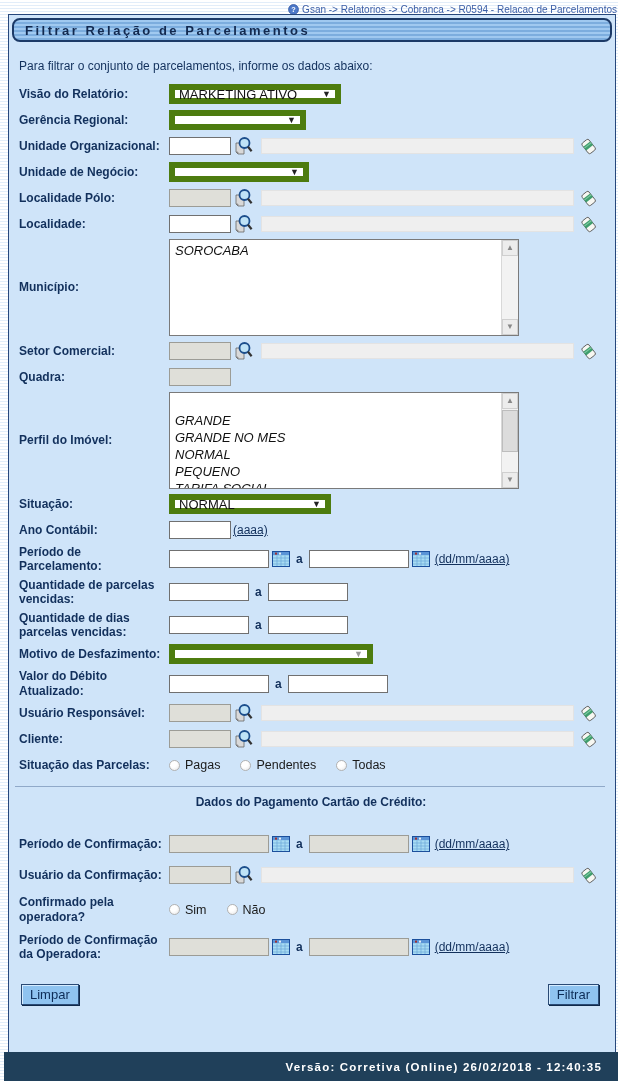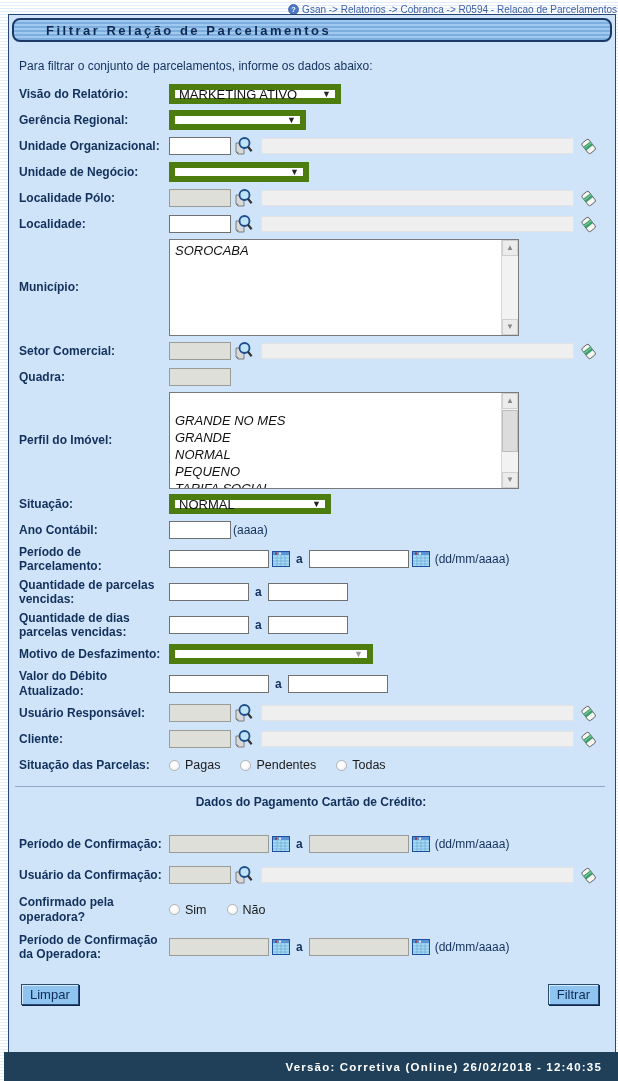--- a/index.html
+++ b/index.html
@@ -13,21 +13,21 @@
   .top-strip { position:absolute; top:0; left:0; right:0; height:19px;
     display:flex; justify-content:flex-end; align-items:center; gap:3px; padding-right:1px; }
   .breadcrumb { font-size:10px; color:#3c5ea6; white-space:nowrap; }
   .panel {
     position:absolute; top:14px; left:8px; width:608px; height:1041px;
     background:#cfe4f9; border:1px solid #27477b; overflow:hidden;
   }
   .title-bar {
     margin:3px; height:24px; border:2px solid #1c3a67; border-radius:8px;
     background:repeating-linear-gradient(180deg,#a0c9f0 0 2px,#7cadde 2px 4px);
-    display:flex; align-items:center; padding-left:32px;
+    display:flex; align-items:center; padding-left:11px;
   }
   .title-bar span { font-size:13px; font-weight:bold; letter-spacing:2.5px; color:#12294f; }
   .content { padding:12px 6px 0 4px; }
   .intro { font-size:12px; color:#12305c; margin:2px 0 10px 6px; }
   .row { display:flex; align-items:center; margin:0 0 4px 6px; min-height:22px; }
   .lbl { width:150px; flex-shrink:0; font-size:12px; font-weight:bold; color:#12305c; line-height:1.2; padding-right:4px; }
   .txt { height:18px; border:1px solid #707070; background:#fff; font-size:12px; padding:0 2px; }
   .txt.dis { background:#dfdfd9; border-color:#9c9c96; }
   .code { width:62px; }
   .date { width:100px; }
@@ -44,21 +44,21 @@
   .listbox .items { padding:2px 20px 2px 5px;font-style:italic; }
   .list-item { height:17px; line-height:17px; white-space:nowrap; }
   .sb { position:absolute; top:0; right:0; width:17px; height:100%;
     background:#f2f2f2; border-left:1px solid #d8d8d8; }
   .sb .sbtn { position:absolute; left:0; width:16px; height:16px; background:#ececec;
     border:1px solid #cfcfcf; color:#888; font-size:8px; line-height:14px; text-align:center; }
   .sb .up { top:0; } .sb .down { bottom:0; }
   .sb .thumb { position:absolute; top:17px; left:0; width:16px; height:42px;
     background:#dcdcdc; border:1px solid #bdbdbd; }
   .sep { font-weight:bold; font-size:12px; color:#12305c; margin:0 6px; }
-  .hint { font-size:12px; color:#12305c; margin-left:5px; white-space:nowrap; }
+  .hint { font-size:12px; color:#12305c; margin-left:5px; white-space:nowrap;text-decoration:underline; }
   .ic { width:20px; height:20px; margin-left:2px; flex-shrink:0; }
   .ic-eraser { width:17px; height:19px; margin:0 12px 0 6px; flex-shrink:0; }
   .ic-cal { width:18px; height:16px; margin-left:3px; flex-shrink:0; }
   .radio { width:11px; height:11px; border-radius:50%; border:1px solid #b2b2b2;
     background:radial-gradient(circle at 35% 30%, #ffffff 40%, #e6e6e6); margin-right:5px; flex-shrink:0; }
   .radio-label { font-size:12.5px; color:#1a1a1a; margin-right:20px; }
   .divider { border-top:1px solid #90a9c9; margin:10px 4px 6px 2px; }
   .section-title { text-align:center; font-weight:bold; font-size:12px; color:#12305c; margin:8px 0 24px 0; }
   .card .row { margin-bottom:9px; }
   .button-row { display:flex; justify-content:space-between; margin:22px 10px 0 8px; }
@@ -211,22 +211,22 @@
     <div class="row">
       <span class="lbl">Quadra:</span>
       <input class="txt code dis" disabled="" style="">
     </div>
 
     <div class="row">
       <span class="lbl">Perfil do Imóvel:</span>
       <div class="listbox">
         <div class="items">
             <div class="list-item"></div>
+            <div class="list-item">GRANDE</div>
             <div class="list-item">GRANDE NO MES</div>
-            <div class="list-item">GRANDE</div>
             <div class="list-item">NORMAL</div>
             <div class="list-item">PEQUENO</div>
             <div class="list-item">TARIFA SOCIAL</div>
           </div>
         <div class="sb">
           <div class="sbtn up">▲</div>
           <div class="thumb"></div>
           <div class="sbtn down">▼</div>
         </div>
       </div>

